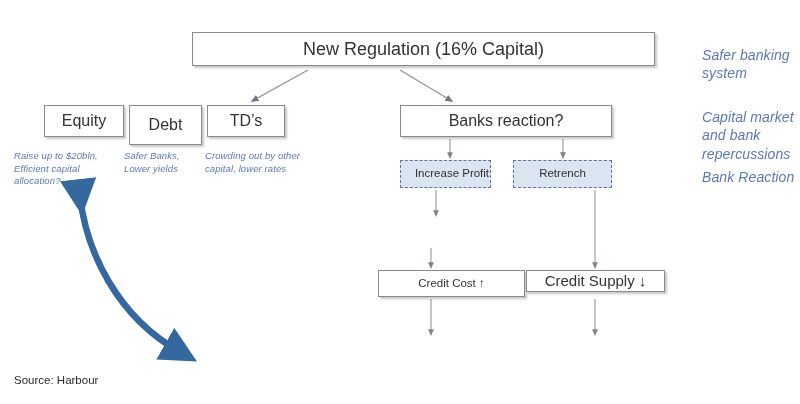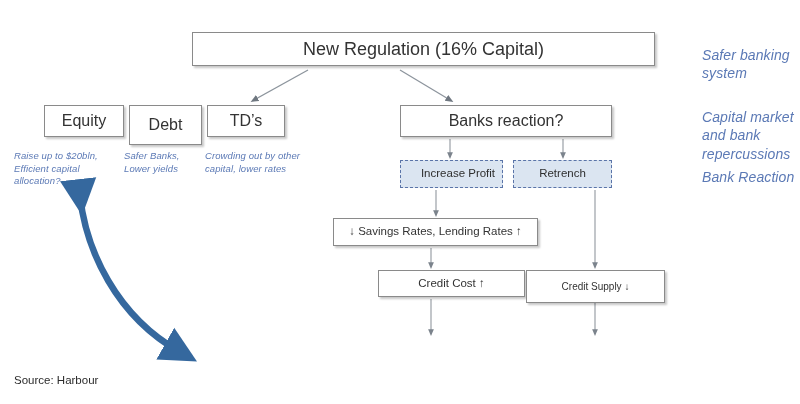--- a/index.html
+++ b/index.html
@@ -24,25 +24,25 @@
   .note.right{font-size:14px;margin-left:20px;}
 
   .source{position:absolute;left:14px;top:374px;font-size:11.5px;color:#2b2b2b;}
 
   
   #box-new-regulation{left:192px;top:32px;width:463px;height:34px;font-size:18px;}
   #box-equity{left:44px;top:105px;width:80px;height:32px;font-size:16px;}
   #box-debt{left:129px;top:105px;width:73px;height:40px;font-size:16px;}
   #box-tds{left:207px;top:105px;width:78px;height:32px;font-size:16px;}
   #box-banks-reaction{left:400px;top:105px;width:212px;height:32px;font-size:16px;}
-  #box-increase-profit{left:400px;top:160px;width:103px;height:28px;font-size:11.5px;padding-left:13px;}
+  #box-increase-profit{left:400px;top:160px;width:91px;height:28px;font-size:11.5px;padding-left:13px;}
   #box-retrench{left:513px;top:160px;width:99px;height:28px;font-size:11.5px;}
   #box-savings-lending{left:333px;top:218px;width:205px;height:28px;font-size:11.5px;}
   #box-credit-cost{left:358px;top:270px;width:147px;height:27px;font-size:11.5px;margin-left:20px;}
-  #box-credit-supply{left:526px;top:270px;width:139px;height:33px;font-size:10px;}
+  #box-credit-supply{left:526px;top:270px;width:139px;height:22px;font-size:15px;}
   #box-economic-impact{left:192px;top:337px;width:463px;height:33px;font-size:17px;}
 
   
   #note-equity{left:14px;top:150px;width:100px;}
   #note-debt{left:124px;top:150px;width:78px;}
   #note-tds{left:205px;top:150px;width:102px;}
   #note-safer-banking{left:682px;top:46px;width:118px;}
   #note-capital-market{left:682px;top:108px;width:112px;}
   #note-bank-reaction{left:682px;top:168px;width:112px;}
   #note-financing{left:682px;top:270px;width:112px;}
@@ -94,21 +94,20 @@
 
   <div class="box shadowed" id="box-equity">Equity</div>
   <div class="box shadowed" id="box-debt">Debt</div>
   <div class="box shadowed" id="box-tds">TD’s</div>
 
   <div class="box shadowed" id="box-banks-reaction">Banks reaction?</div>
 
   <div class="box dashed" id="box-increase-profit">Increase Profit</div>
   <div class="box dashed" id="box-retrench">Retrench</div>
 
-  <div class="box shadowed" id="box-savings-lending">↓ Savings Rates, Lending Rates ↑</div>
 
   <div class="box shadowed" id="box-credit-cost">Credit Cost  ↑</div>
   <div class="box shadowed" id="box-credit-supply">Credit Supply ↓</div>
 
 
   <div class="note" id="note-equity">Raise up to $20bln, Efficient capital allocation?</div>
   <div class="note" id="note-debt">Safer Banks, Lower yields</div>
   <div class="note" id="note-tds">Crowding out by other capital, lower rates</div>
 
   <div class="note right" id="note-safer-banking">Safer banking system</div>

